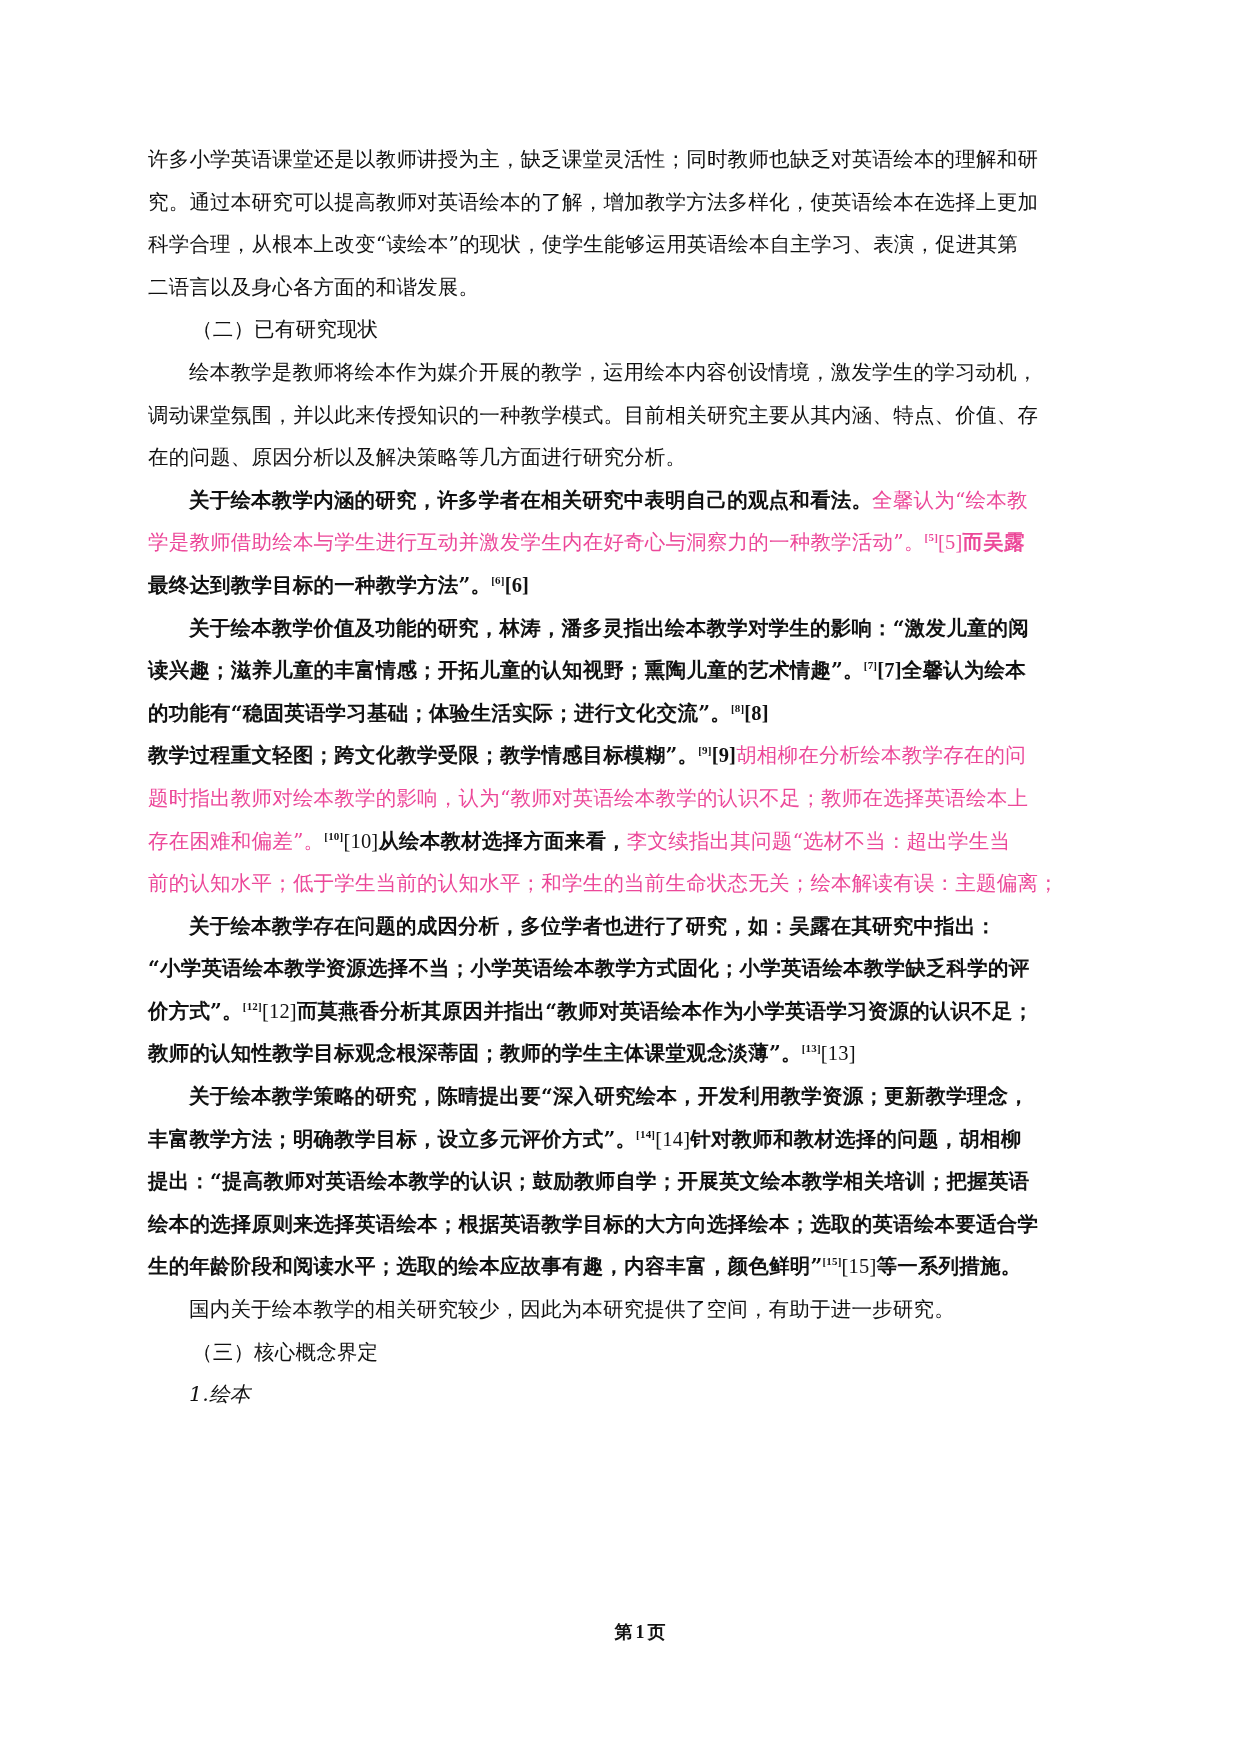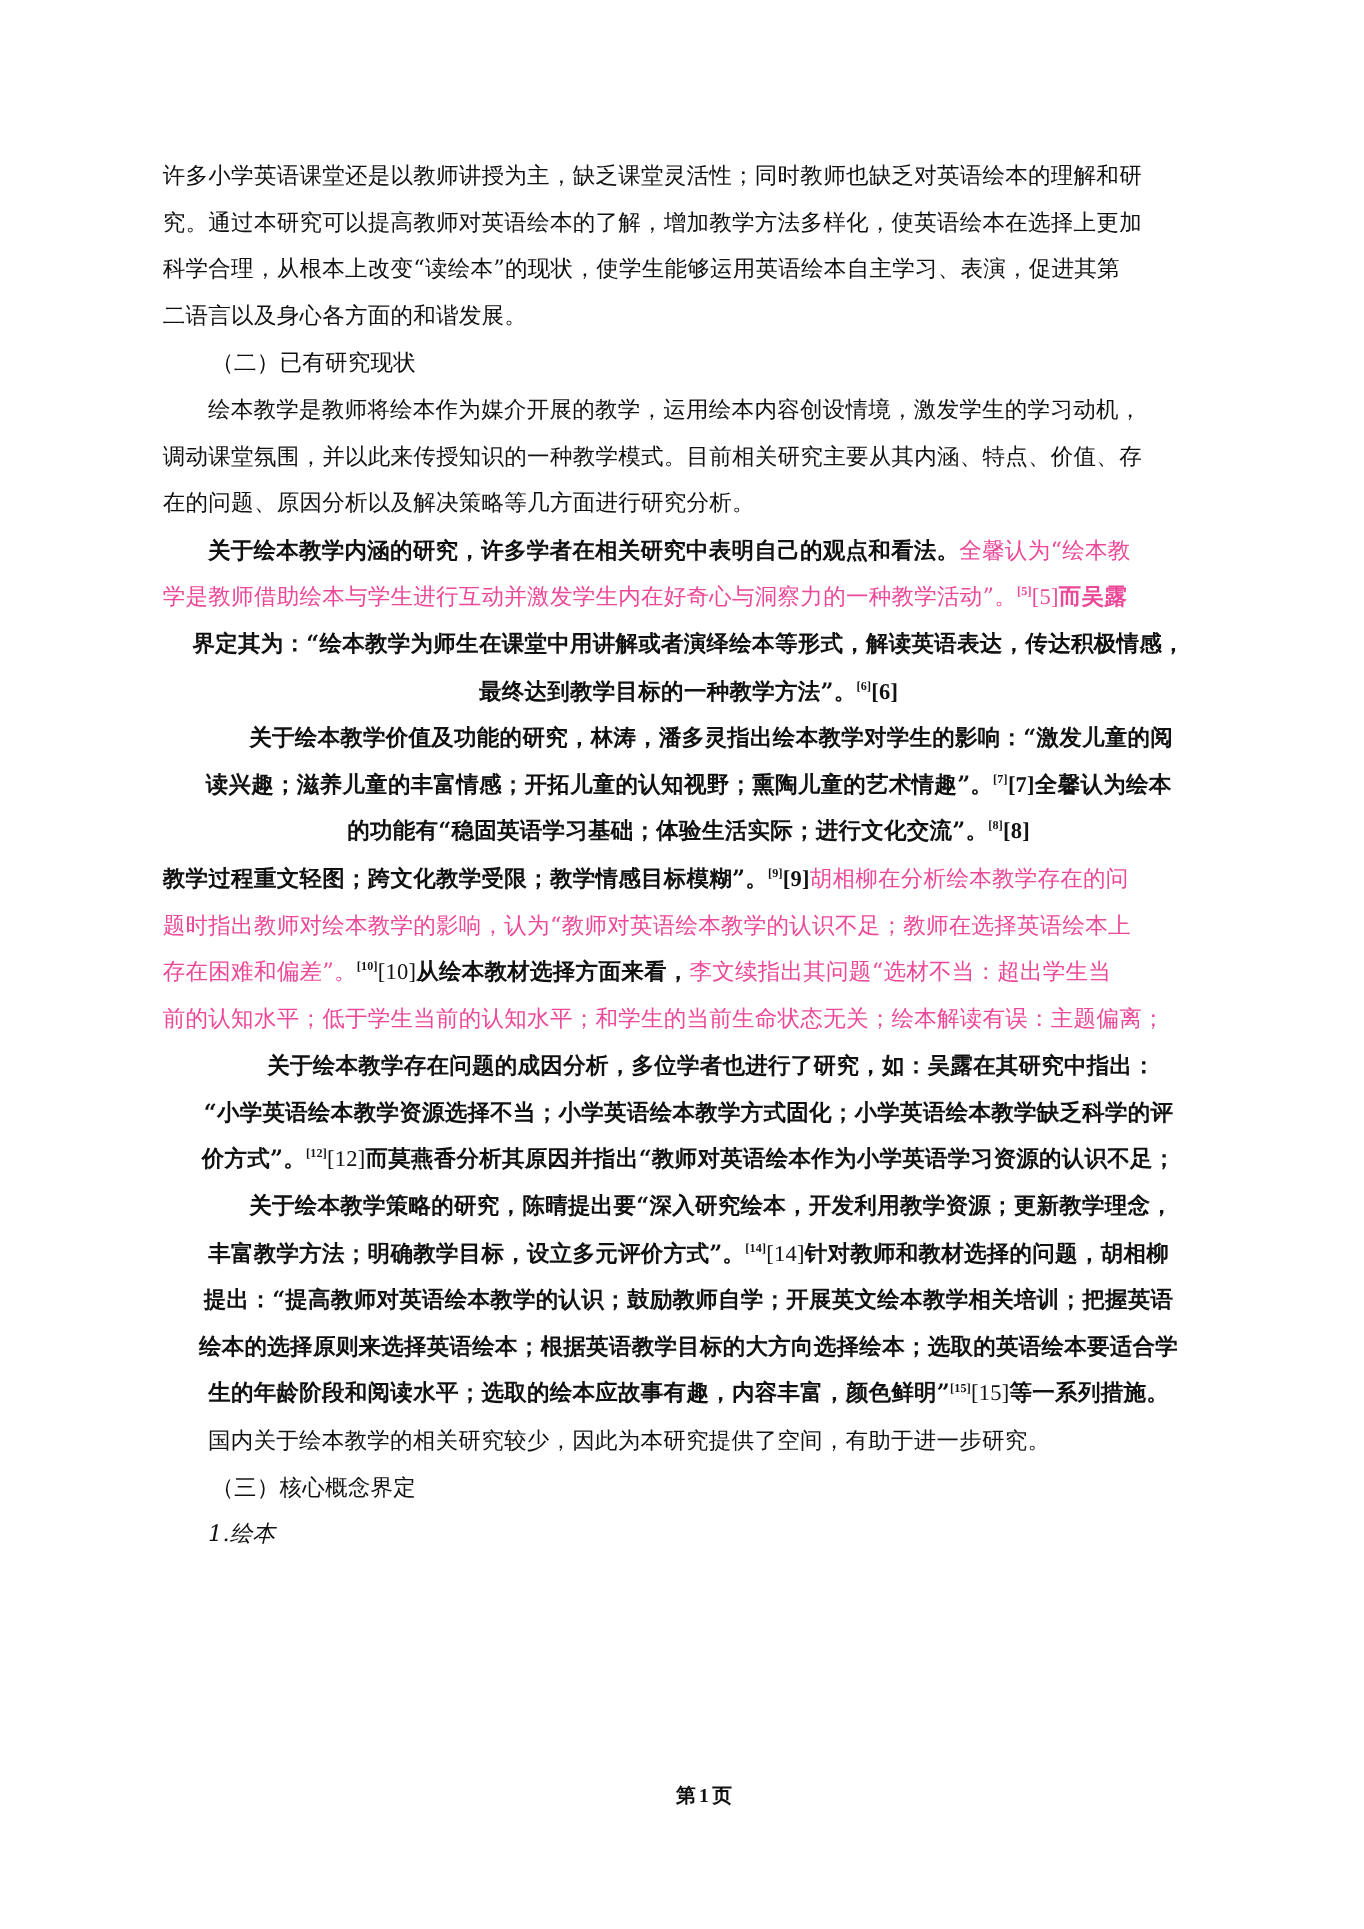--- a/index.html
+++ b/index.html
@@ -28,21 +28,21 @@
       white-space: nowrap;
       letter-spacing: 0.2px;
       overflow: visible;
     }
     .indent { padding-left: 41px; }
     .heading {
       font-weight: normal;
       padding-left: 44px;
     }
     .heading-sm { padding-left: 41px; font-style: italic; }
-    .bold { font-weight: bold; text-align: center; }
+    .bold { font-weight: bold; }
     .light { color: #ec4899; }
     sup.ref {
       font-size: 11px;
       line-height: 0;
       vertical-align: 8px;
       font-family: "Liberation Serif", serif;
       font-weight: bold;
     }
     .bracket {
       font-family: "Liberation Serif", serif;
@@ -83,21 +83,20 @@
     <div class="line">在的问题、原因分析以及解决策略等几方面进行研究分析。</div>
   </div>
 
   <div>
     <div class="line indent">
       <span class="bold">关于绘本教学内涵的研究，许多学者在相关研究中表明自己的观点和看法。</span><span class="light">全馨认为“绘本教</span>
     </div>
     <div class="line light">
       <span>学是教师借助绘本与学生进行互动并激发学生内在好奇心与洞察力的一种教学活动”。</span><sup class="ref">[5]</sup><span class="bracket">[5]</span><span class="bold">而吴露</span>
     </div>
-    <div class="line bold">界定其为：“绘本教学为师生在课堂中用讲解或者演绎绘本等形式，解读英语表达，传达积极情感，</div>
     <div class="line bold">
       <span>最终达到教学目标的一种教学方法”。</span><sup class="ref">[6]</sup><span class="bracket">[6]</span>
     </div>
   </div>
 
   <div>
     <div class="line indent bold">关于绘本教学价值及功能的研究，林涛，潘多灵指出绘本教学对学生的影响：“激发儿童的阅</div>
     <div class="line bold">
       <span>读兴趣；滋养儿童的丰富情感；开拓儿童的认知视野；熏陶儿童的艺术情趣”。</span><sup class="ref">[7]</sup><span class="bracket">[7]</span><span>全馨认为绘本</span>
     </div>
@@ -116,20 +115,23 @@
     </div>
     <div class="line light">前的认知水平；低于学生当前的认知水平；和学生的当前生命状态无关；绘本解读有误：主题偏离；</div>
   </div>
 
   <div>
     <div class="line indent bold">关于绘本教学存在问题的成因分析，多位学者也进行了研究，如：吴露在其研究中指出：</div>
     <div class="line bold">“小学英语绘本教学资源选择不当；小学英语绘本教学方式固化；小学英语绘本教学缺乏科学的评</div>
     <div class="line bold">
       <span>价方式”。</span><sup class="ref">[12]</sup><span class="bracket" style="font-weight:normal">[12]</span><span>而莫燕香分析其原因并指出“教师对英语绘本作为小学英语学习资源的认识不足；</span>
     </div>
+    <div class="line bold">
+      <span>教师的认知性教学目标观念根深蒂固；教师的学生主体课堂观念淡薄”。</span><sup class="ref">[13]</sup><span class="bracket" style="font-weight:normal">[13]</span>
+    </div>
   </div>
 
   <div>
     <div class="line indent bold">关于绘本教学策略的研究，陈晴提出要“深入研究绘本，开发利用教学资源；更新教学理念，</div>
     <div class="line bold">
       <span>丰富教学方法；明确教学目标，设立多元评价方式”。</span><sup class="ref">[14]</sup><span class="bracket" style="font-weight:normal">[14]</span><span>针对教师和教材选择的问题，胡相柳</span>
     </div>
     <div class="line bold">提出：“提高教师对英语绘本教学的认识；鼓励教师自学；开展英文绘本教学相关培训；把握英语</div>
     <div class="line bold">绘本的选择原则来选择英语绘本；根据英语教学目标的大方向选择绘本；选取的英语绘本要适合学</div>
     <div class="line bold">

